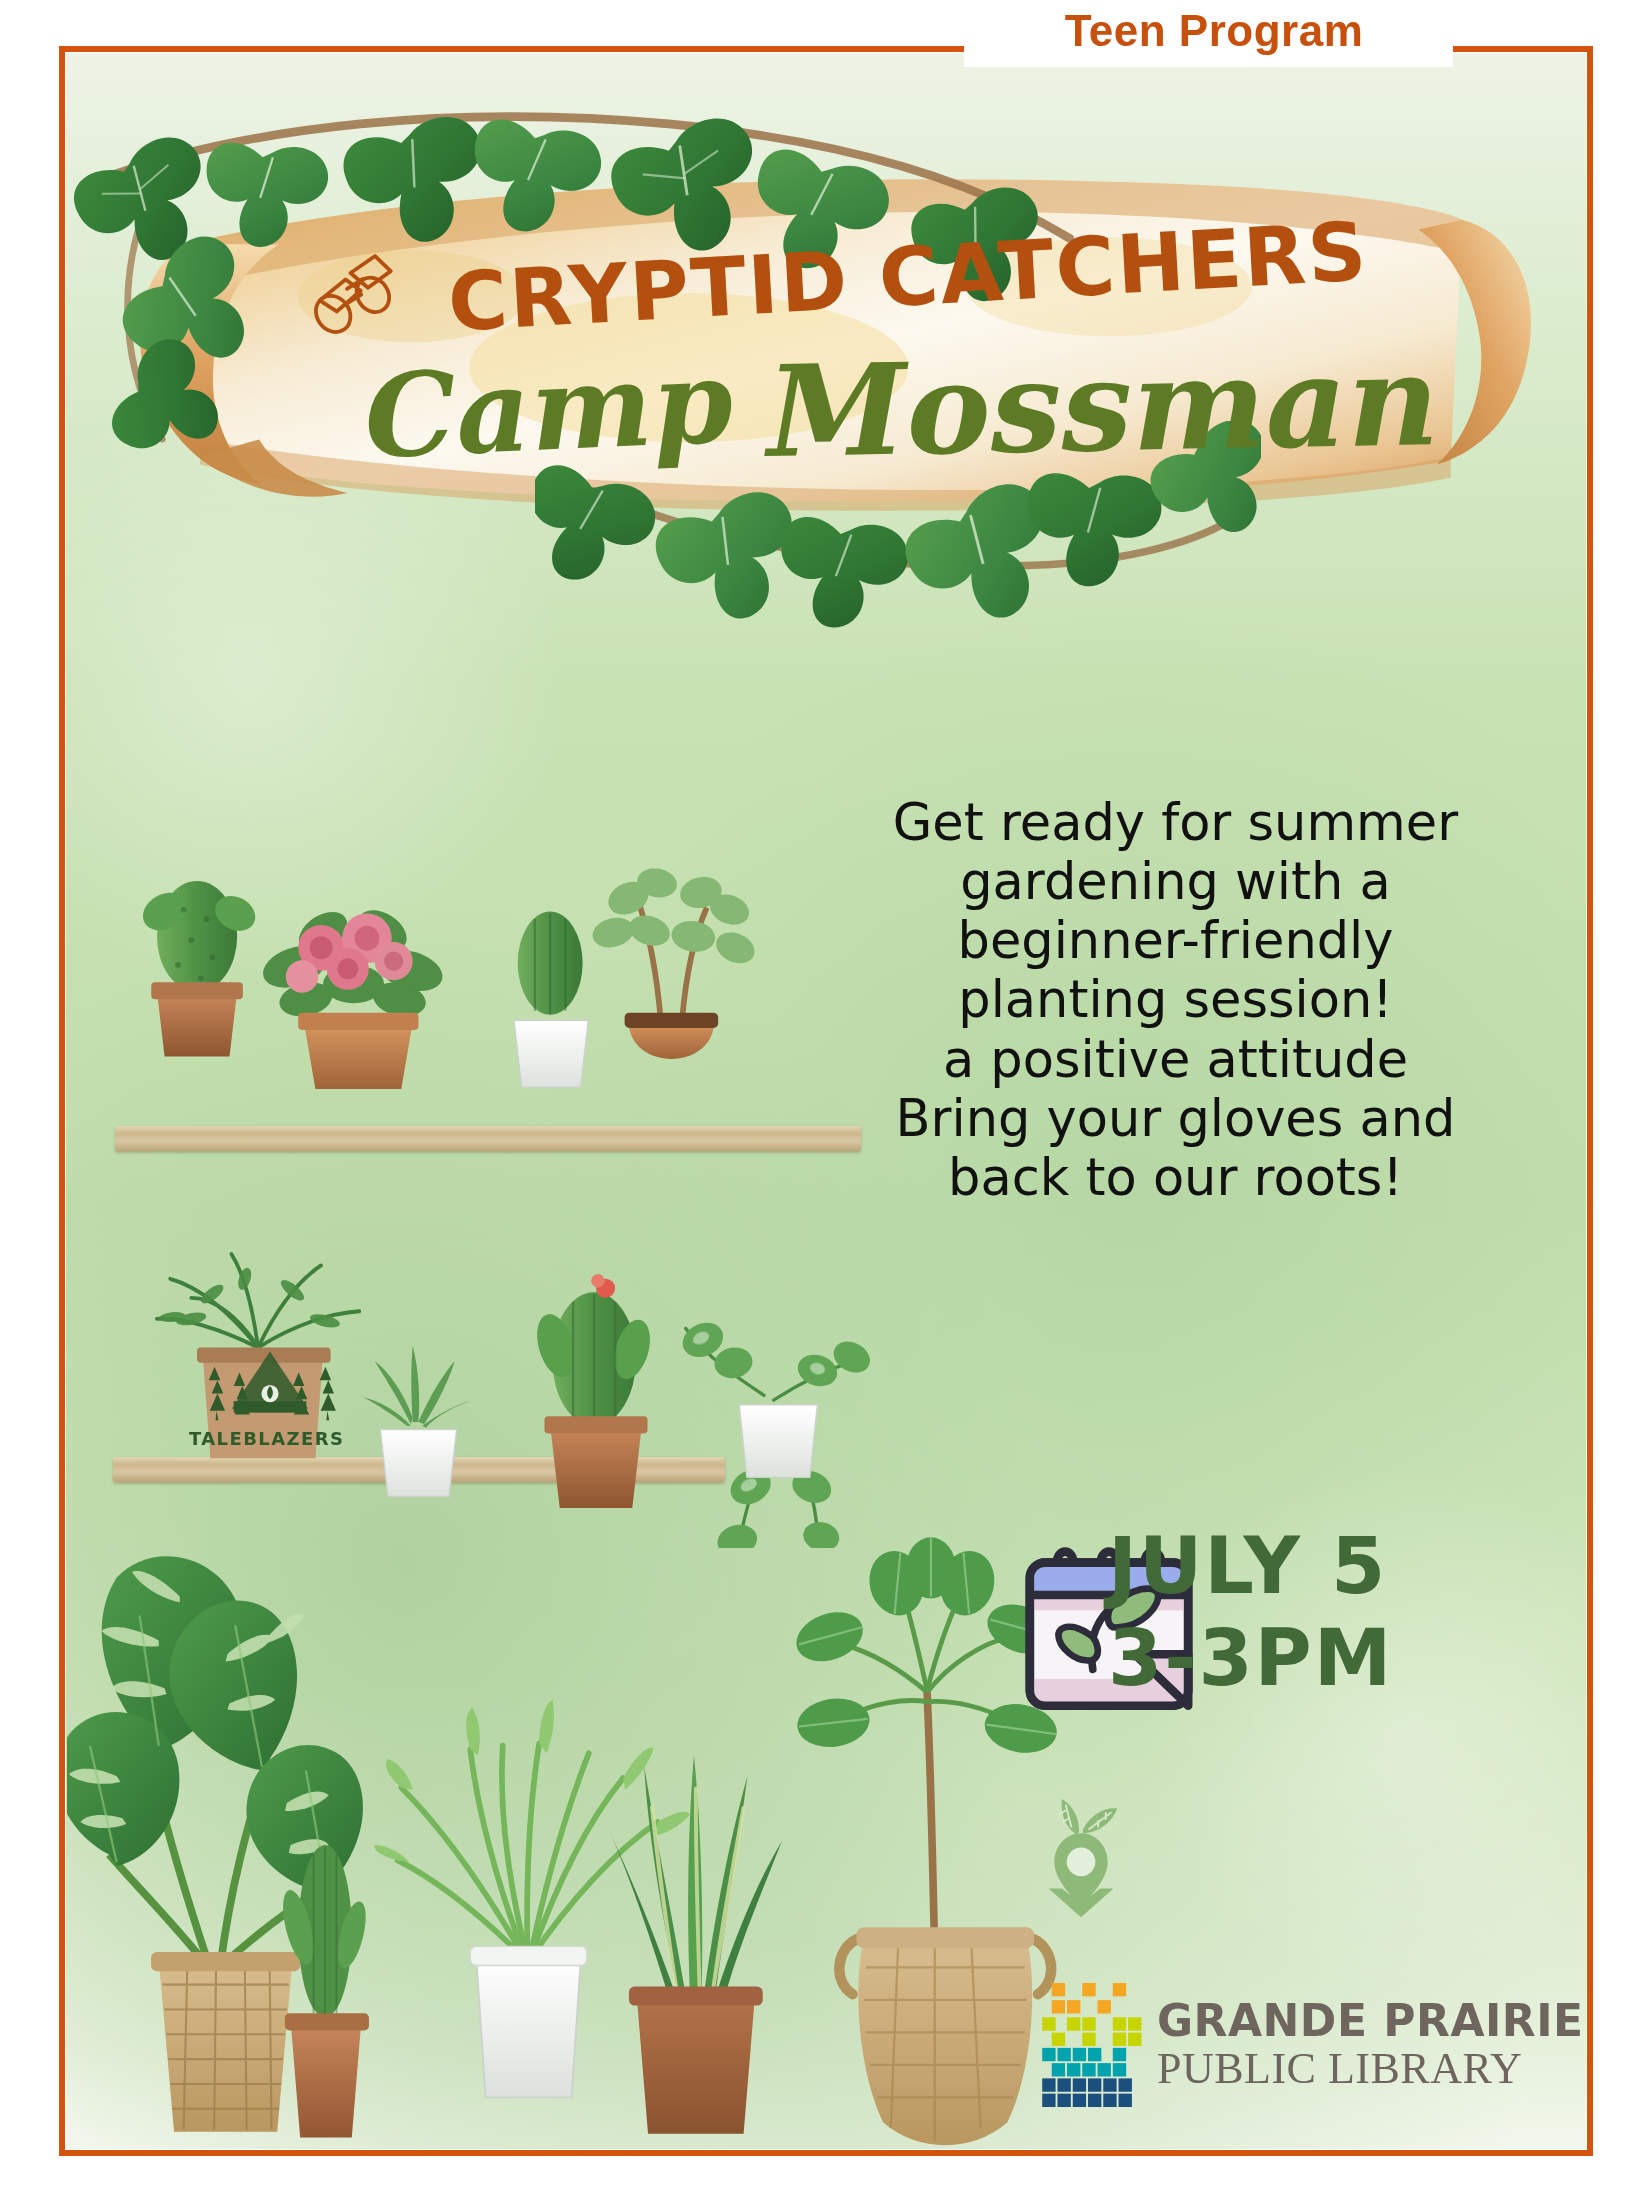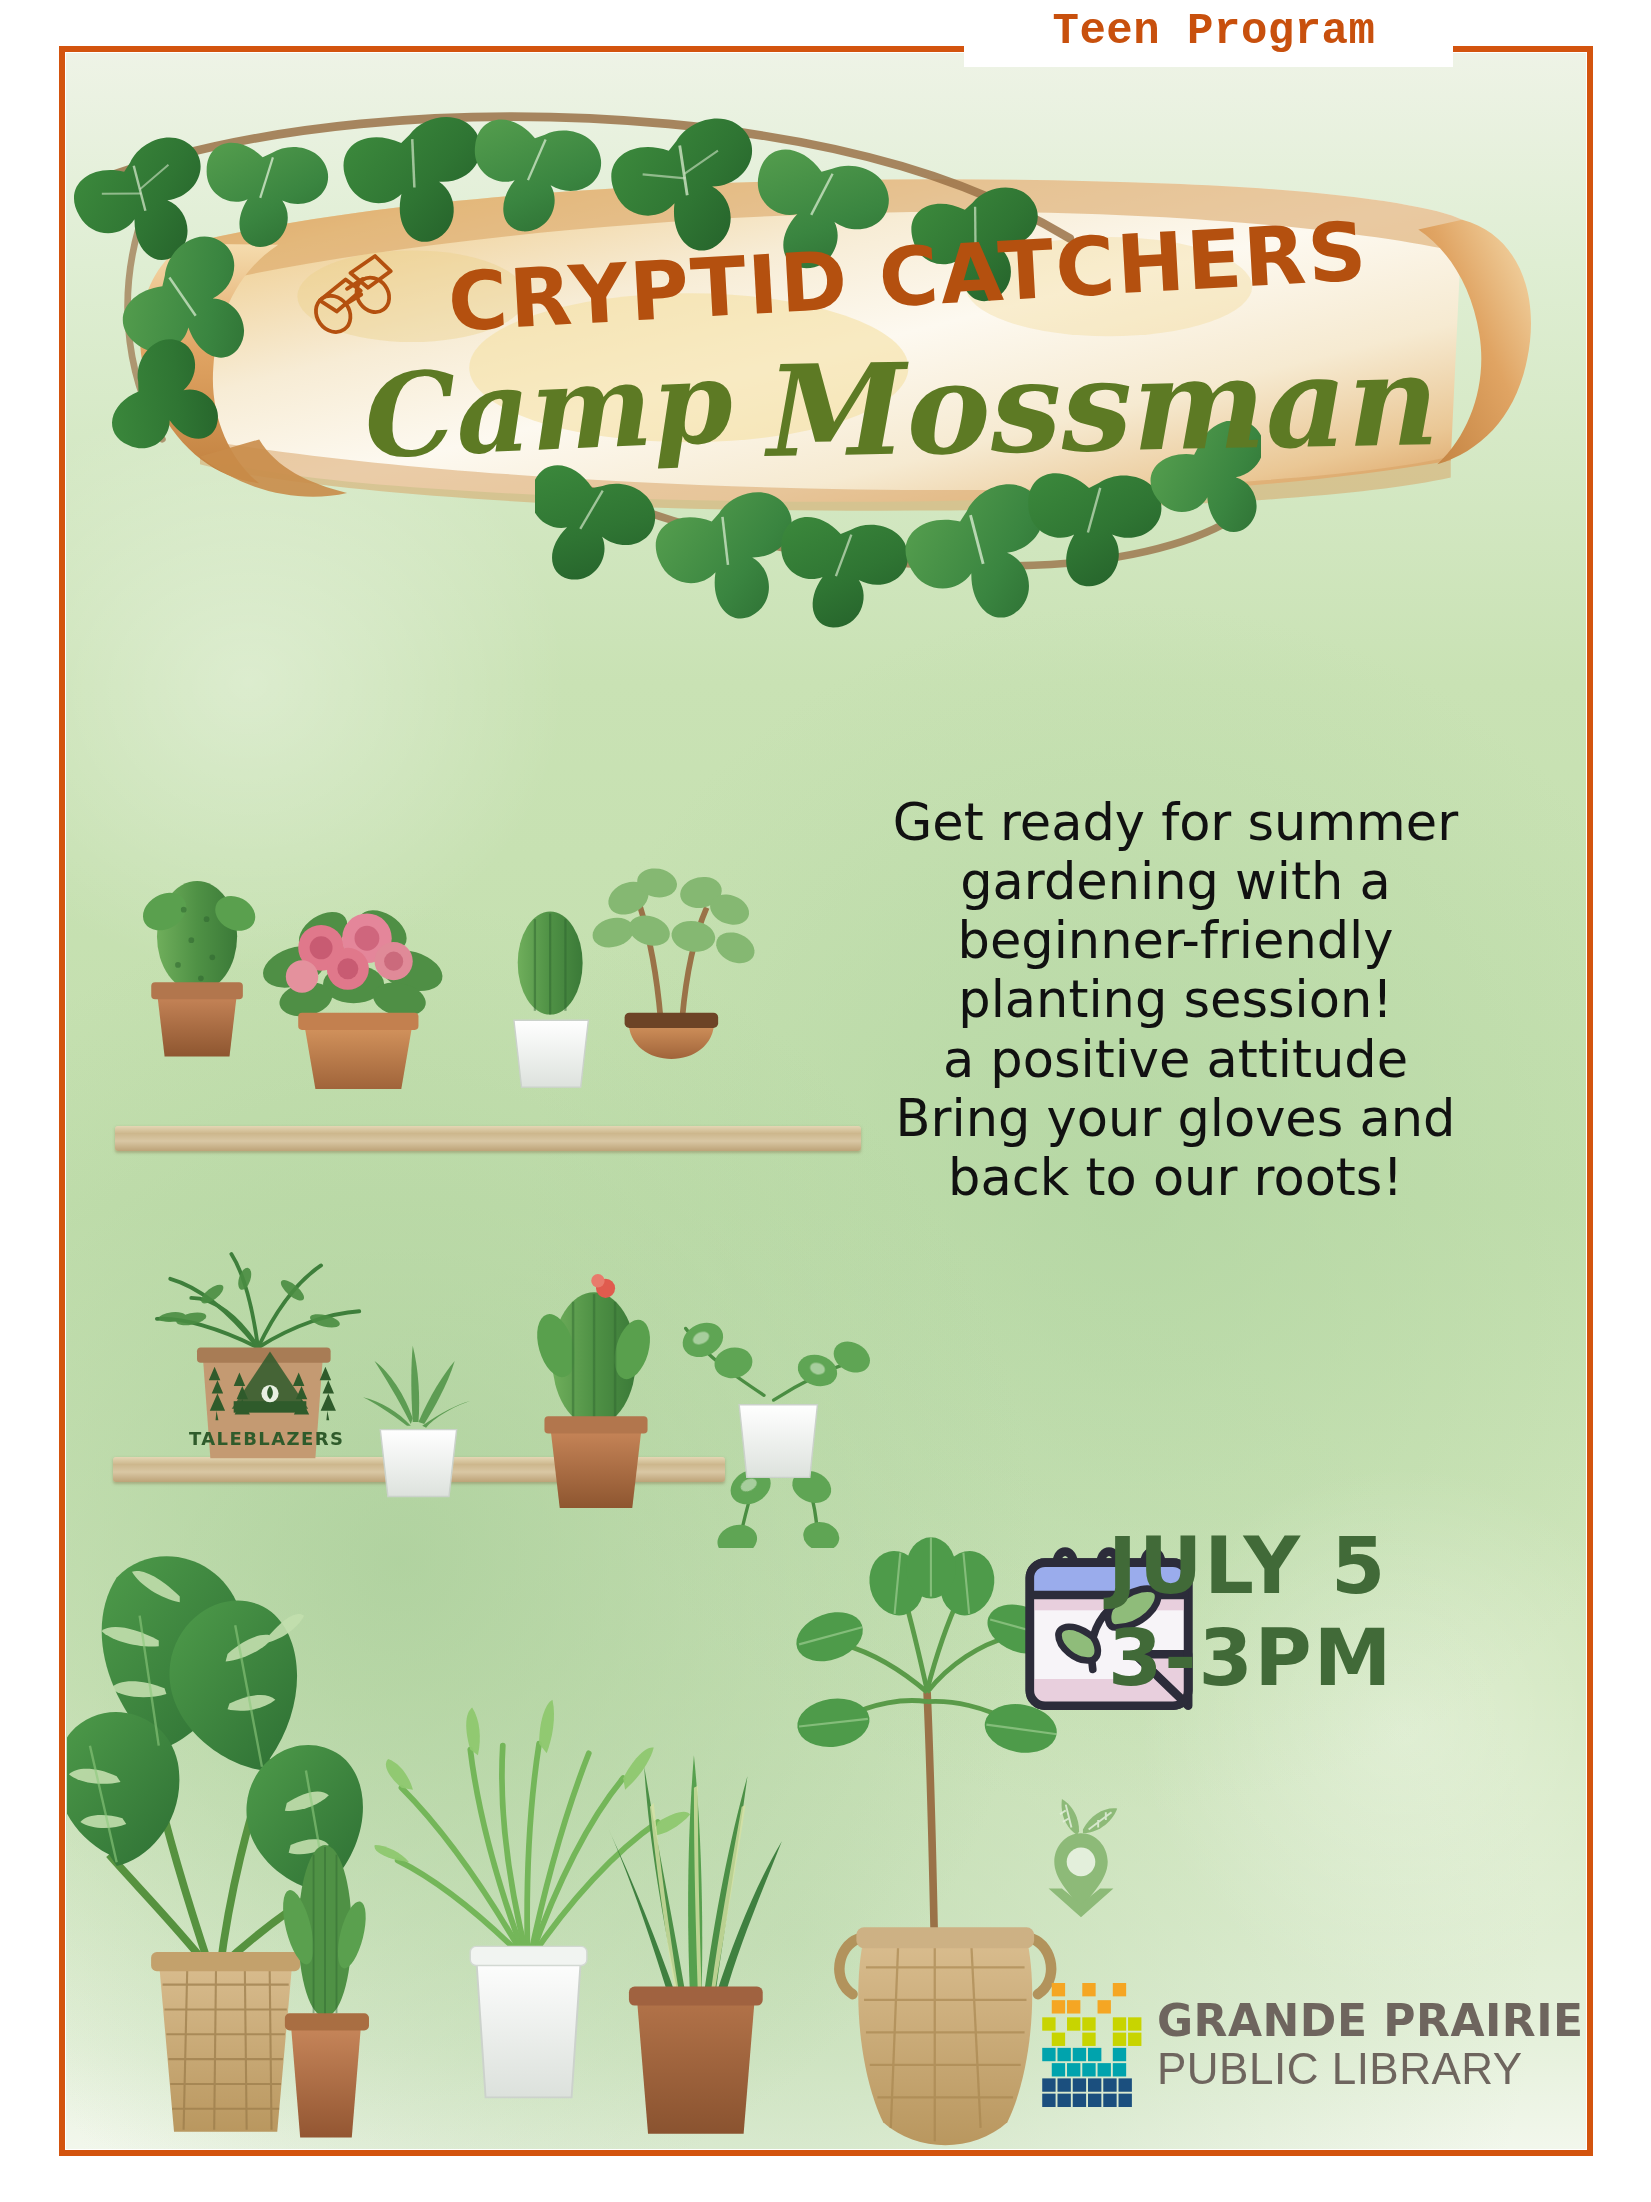--- a/index.html
+++ b/index.html
@@ -29,21 +29,21 @@
   }
   .teen-program{
     position:absolute;
     left:975px;top:5.7px;width:478px;
     text-align:center;
     z-index:7;
     color:#C8500D;
     font-size:44px;
     font-weight:bold;
     letter-spacing:0.5px;
-    font-family:Liberation Mono, monospace;
+    font-family:Liberation Sans, sans-serif;
   }
 
   
   .bg{
     position:absolute;
     left:66px;top:53px;right:66px;bottom:53px;
     background:
       radial-gradient(ellipse 60% 45% at 22% 72%, rgba(168,205,152,.75) 0%, rgba(168,205,152,0) 70%),
       radial-gradient(ellipse 55% 40% at 70% 55%, rgba(176,212,160,.70) 0%, rgba(176,212,160,0) 72%),
       radial-gradient(ellipse 70% 50% at 48% 90%, rgba(186,216,170,.65) 0%, rgba(186,216,170,0) 70%),
@@ -138,21 +138,21 @@
 
   
   .logo{position:absolute;left:1042px;top:1983px;z-index:6;display:flex;align-items:center;gap:2px;}
   .logo-grid{width:113px;height:124px;}
   .logo-text{line-height:1;}
   .logo-text .l1{
     font-family:"DejaVu Sans", sans-serif;font-weight:bold;font-size:44px;
     color:#6E655E;letter-spacing:0.5px;
   }
   .logo-text .l2{
-    font-family:Liberation Sans, sans-serif;font-size:44px;
+    font-family:Liberation Serif, serif;font-size:44px;
     color:#6E655E;letter-spacing:0.5px;margin-top:3.8px;
   }
 
   
   .art{position:absolute;z-index:2;}
   .shelf{
     position:absolute;
     background:linear-gradient(180deg,#e4d6b4 0%,#cdb78d 30%,#d9c7a4 60%,#bda378 100%);
     border-radius:2.9px;
     box-shadow:0 1.9px 2.9px rgba(120,95,55,.35);

